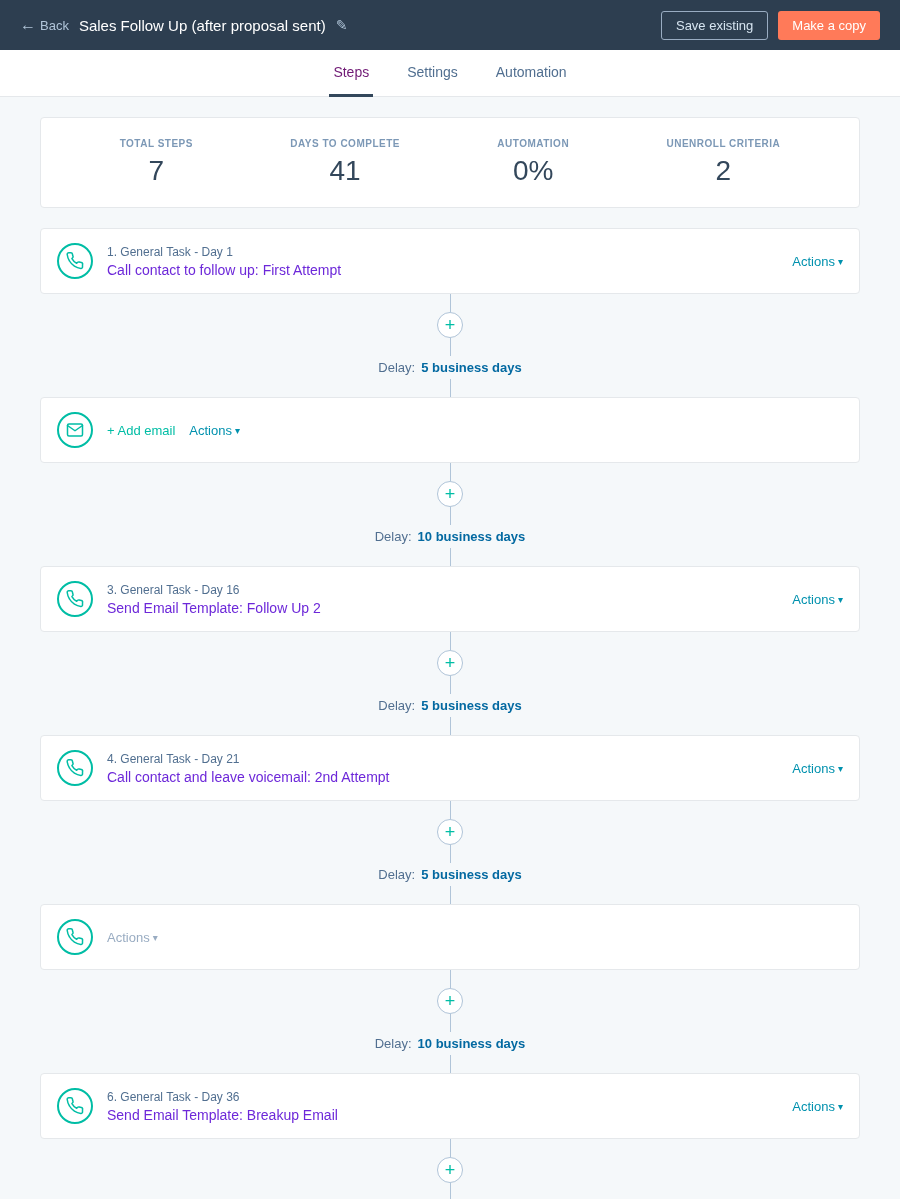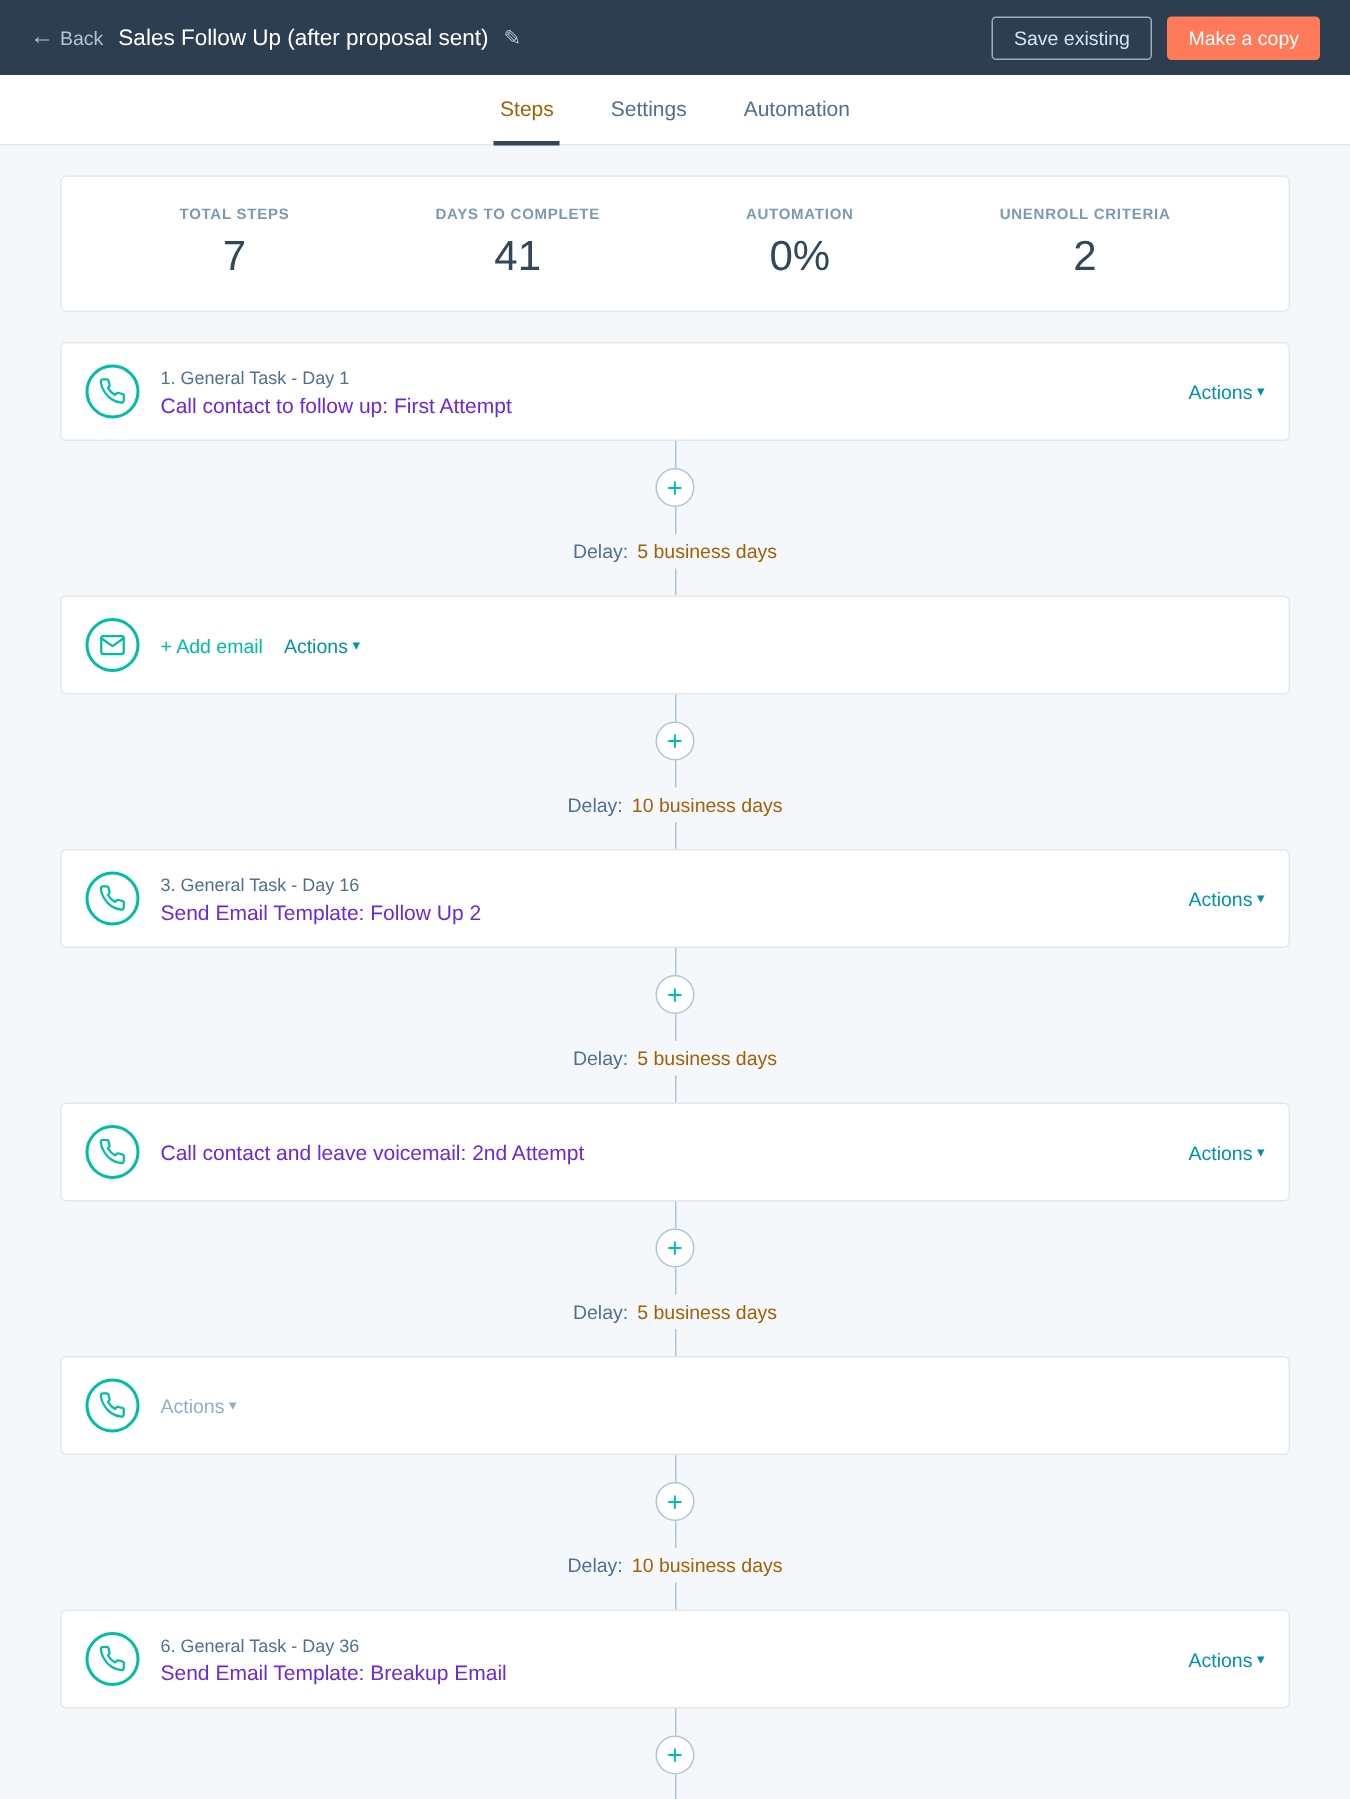--- a/index.html
+++ b/index.html
@@ -51,21 +51,21 @@
     }
     .tab {
       padding: 14px 4px;
       font-size: 14px;
       color: #516f90;
       cursor: pointer;
       border-bottom: 3px solid transparent;
       margin-bottom: -1px;
     }
     .tab.active {
-      color: #a16207;
+      color: #701a75;
       border-bottom: 3px solid #33475b;
       font-weight: 500;
     }
 
     
     .main { padding: 20px 40px 40px; max-width: 900px; margin: 0 auto; }
 
     
     .stats-card {
       background: #fff;
@@ -140,21 +140,21 @@
     }
     .delay-row {
       display: flex;
       align-items: center;
       gap: 6px;
       padding: 4px 0;
       font-size: 13px;
       color: #516f90;
     }
     .delay-label { color: #516f90; }
-    .delay-value { color: #a16207; font-weight: 400; }
+    .delay-value { color: #0369a1; font-weight: 700; }
   </style>
 </head>
 <body>
 
 <div class="header">
   <div class="header-left">
     <div class="back-btn">
       <span class="back-arrow">←</span>
       <span>Back</span>
     </div>
@@ -273,20 +273,21 @@
       </div>
       <div class="connector-line"></div>
     </div>
       <div class="step-card">
     <div class="step-icon">
           <svg viewBox="0 0 24 24" fill="none" stroke="#00bda5" stroke-width="2" stroke-linecap="round" stroke-linejoin="round">
     <path d="M22 16.92v3a2 2 0 0 1-2.18 2 19.79 19.79 0 0 1-8.63-3.07A19.5 19.5 0 0 1 4.69 12 19.79 19.79 0 0 1 1.61 3.35 2 2 0 0 1 3.6 1.13h3a2 2 0 0 1 2 1.72 12.84 12.84 0 0 0 .7 2.81 2 2 0 0 1-.45 2.11L7.91 8.69a16 16 0 0 0 6.36 6.36l1.27-1.27a2 2 0 0 1 2.11-.45 12.84 12.84 0 0 0 2.81.7A2 2 0 0 1 22 16.92z"></path>
   </svg>
         </div>
     <div class="step-info">
+      <div class="step-title">4. General Task - Day 21</div>
       <div class="step-desc">Call contact and leave voicemail: 2nd Attempt</div>
     </div>
     <div class="step-actions">
 
       <span class="actions-btn">
         Actions <span class="chevron-down">▾</span>
       </span>
     </div>
   </div>
       <div class="connector-section">

